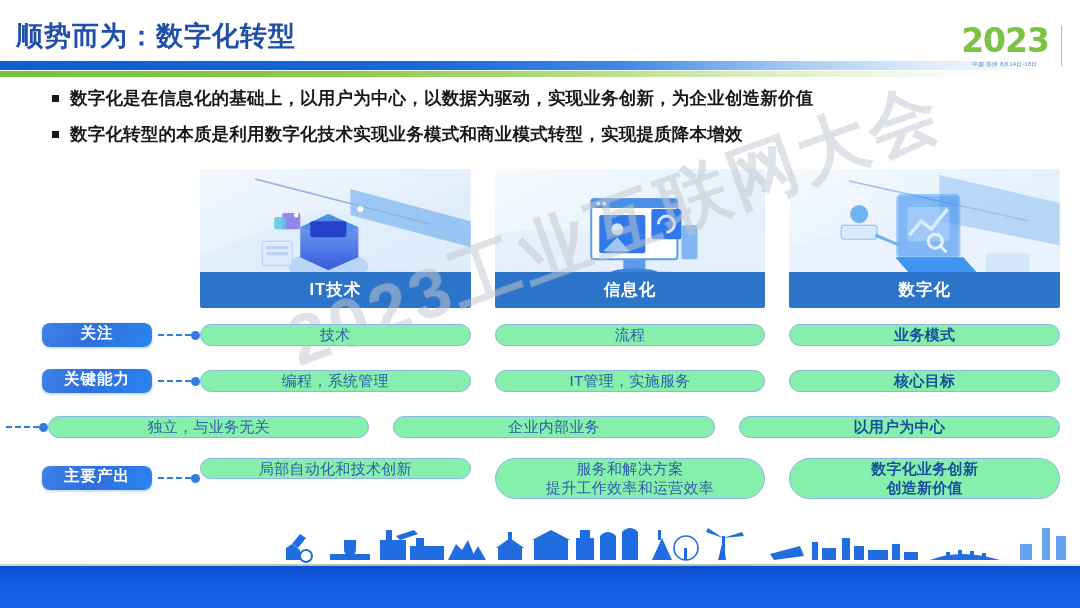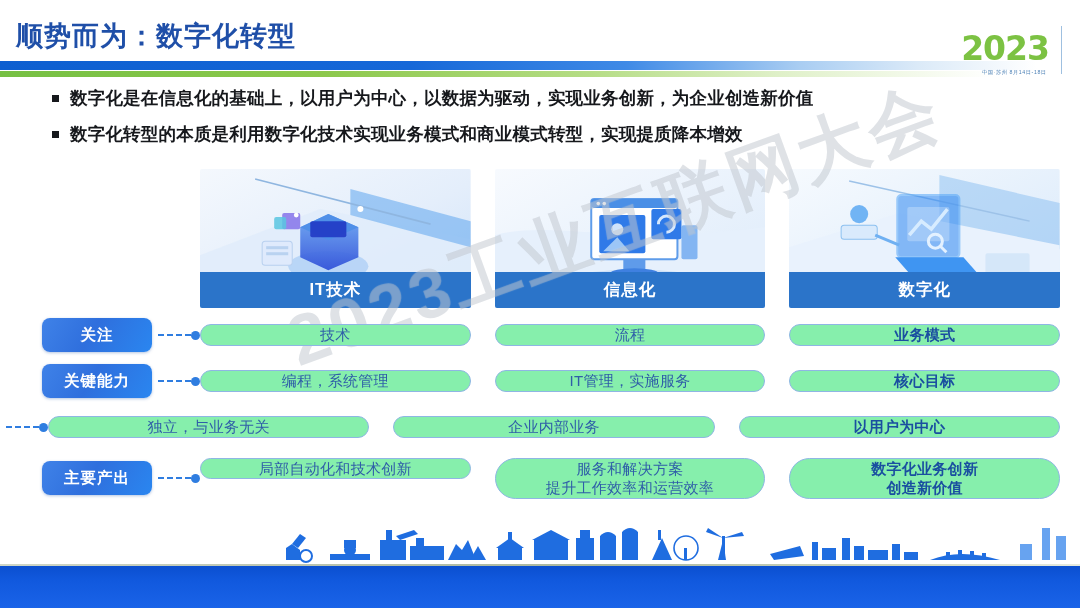--- a/index.html
+++ b/index.html
@@ -8,21 +8,21 @@
 
   
   .title{position:absolute;left:16px;top:18px;font-size:27px;font-weight:700;color:#1f4fa8;letter-spacing:1px;white-space:nowrap;}
   .bar-blue{position:absolute;left:0;top:61px;width:1080px;height:9px;
     background:linear-gradient(90deg,#0d5fd0 0%,#1668d8 38%,#3f8ae6 58%,#a9cdf2 74%,#dbeaf8 85%,#ffffff 96%);}
   .bar-green{position:absolute;left:0;top:71px;width:1080px;height:6px;
     background:linear-gradient(90deg,#76c043 0%,#8cc84b 30%,#b6dd86 55%,#dff0c8 72%,#ffffff 92%);}
 
   
   .logo{position:absolute;right:8px;top:24px;display:flex;align-items:flex-start;}
-  .logo-year{position:relative;padding-right:12px;text-align:right;margin-top:8px;}
+  .logo-year{position:relative;padding-right:12px;text-align:center;}
   .logo-2023{font-size:33px;font-weight:700;color:#7cc243;letter-spacing:-1px;line-height:1;
     font-family:"DejaVu Sans",sans-serif;}
   .logo-date{font-size:5.5px;color:#4a7fb5;letter-spacing:.6px;margin-top:4px;white-space:nowrap;transform:scale(.95);}
   .logo-div{width:1px;background:#9fc0e0;margin:2px 10px 2px 0;align-self:stretch;}
   .logo-main{text-align:left;}
   .logo-cn{font-size:23px;font-weight:700;color:#1157b5;letter-spacing:6px;line-height:1.05;white-space:nowrap;}
   .logo-en{font-size:7px;color:#6e9dc9;letter-spacing:3.4px;white-space:nowrap;margin-top:1px;}
   .logo-sub{font-size:7.5px;color:#2b67b8;font-weight:700;letter-spacing:.6px;white-space:nowrap;margin-top:2px;}
 
   
@@ -36,23 +36,23 @@
   .card{position:relative;flex:1;border-radius:2px;overflow:hidden;}
   .card-img{position:absolute;inset:0;}
   .card-cap{position:absolute;left:0;right:0;bottom:0;height:36px;background:#2b74c9;
     display:flex;align-items:center;justify-content:center;}
   .card-cap span{color:#fff;font-size:16.5px;font-weight:700;letter-spacing:1px;}
 
   
   .matrix{position:absolute;left:0;top:316px;width:1080px;}
   .row{position:relative;display:flex;align-items:center;margin-bottom:8px;height:38px;}
   .row.tall{height:48px;}
-  .lab{width:110px;margin-left:42px;height:34px;border-radius:8px;
+  .lab{width:110px;margin-left:42px;height:24px;border-radius:8px;
     background:linear-gradient(120deg,#3f82e8 0%,#2f6fdd 45%,#2a86f0 100%);
-    display:flex;align-items:center;justify-content:center;flex:0 0 auto;
+    display:flex;align-items:flex-start;justify-content:center;flex:0 0 auto;
     box-shadow:0 1px 3px rgba(40,90,170,.35);}
   .lab span{color:#fff;font-size:15.5px;font-weight:700;letter-spacing:1px;}
   .conn{width:48px;display:flex;align-items:center;flex:0 0 auto;}
   .conn .dash{flex:1;height:0;border-top:2px dashed #2f7de0;margin-left:6px;}
   .conn .dot{width:9px;height:9px;border-radius:50%;background:#2f7de0;flex:0 0 auto;}
   .pills{flex:1;display:flex;gap:24px;margin-right:20px;}
   .pill{flex:1;height:100%;border:1.4px solid #8fb6e4;border-radius:40px;background:#86efac;
     display:flex;flex-direction:column;align-items:center;justify-content:center;}
   .pill .t{font-size:15px;color:#2f5ea8;line-height:1.3;text-align:center;letter-spacing:.3px;}
   .pill.strong .t{font-weight:700;color:#1a4fa0;}

